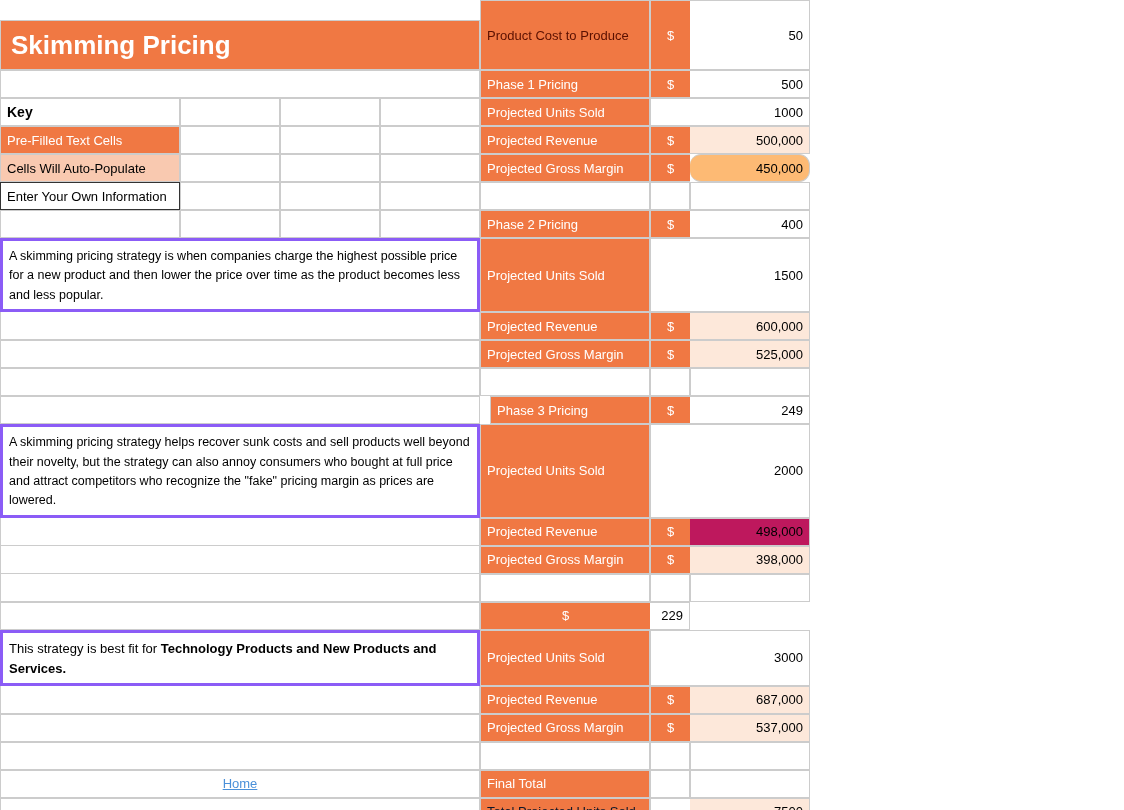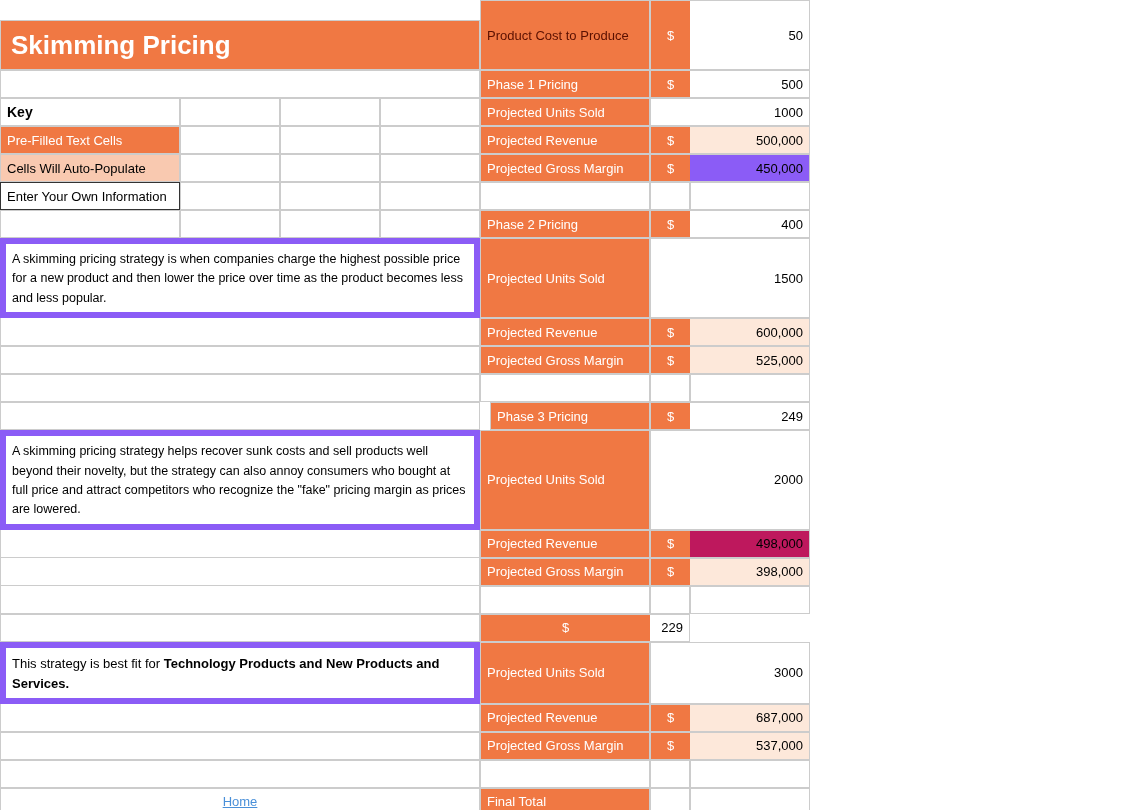--- a/index.html
+++ b/index.html
@@ -60,21 +60,21 @@
     }
 
     .dollar-cell {
       justify-content: center;
       text-align: center;
       border-right: none;
     }
 
     .description-cell {
       grid-column: span 4;
-      border: 6px solid #8b5cf6;
+      border: 3px solid #8b5cf6;
       padding: 4px 6px;
       background: #fff;
       font-size: 12.5px;
       line-height: 1.5;
       min-height: 28px;
       align-items: flex-start;
     }
 
     .home-link {
       color: #4a90d9;
@@ -116,21 +116,21 @@
   <div class="cell orange-bg" style="color:#fff;">Projected Revenue</div>
   <div class="cell orange-bg dollar-cell" style="color:#fff; border-right:none;">$</div>
   <div class="cell value-cell" style="border-left:none; background:#fde8da;">500,000</div>
 
   <div class="cell light-orange-bg">Cells Will Auto-Populate</div>
   <div class="cell"></div>
   <div class="cell"></div>
   <div class="cell"></div>
   <div class="cell orange-bg" style="color:#fff;">Projected Gross Margin</div>
   <div class="cell orange-bg dollar-cell" style="color:#fff; border-right:none;">$</div>
-  <div class="cell value-cell" style="border-left:none; background:#8b5cf6;">450,000</div>
+  <div class="cell value-cell" style="border-left:none; background:#fdba74;border-radius:11px;">450,000</div>
 
   <div class="cell white-outline">Enter Your Own Information</div>
   <div class="cell"></div>
   <div class="cell"></div>
   <div class="cell"></div>
   <div class="cell"></div>
   <div class="cell"></div>
   <div class="cell"></div>
 
   <div class="cell"></div>

